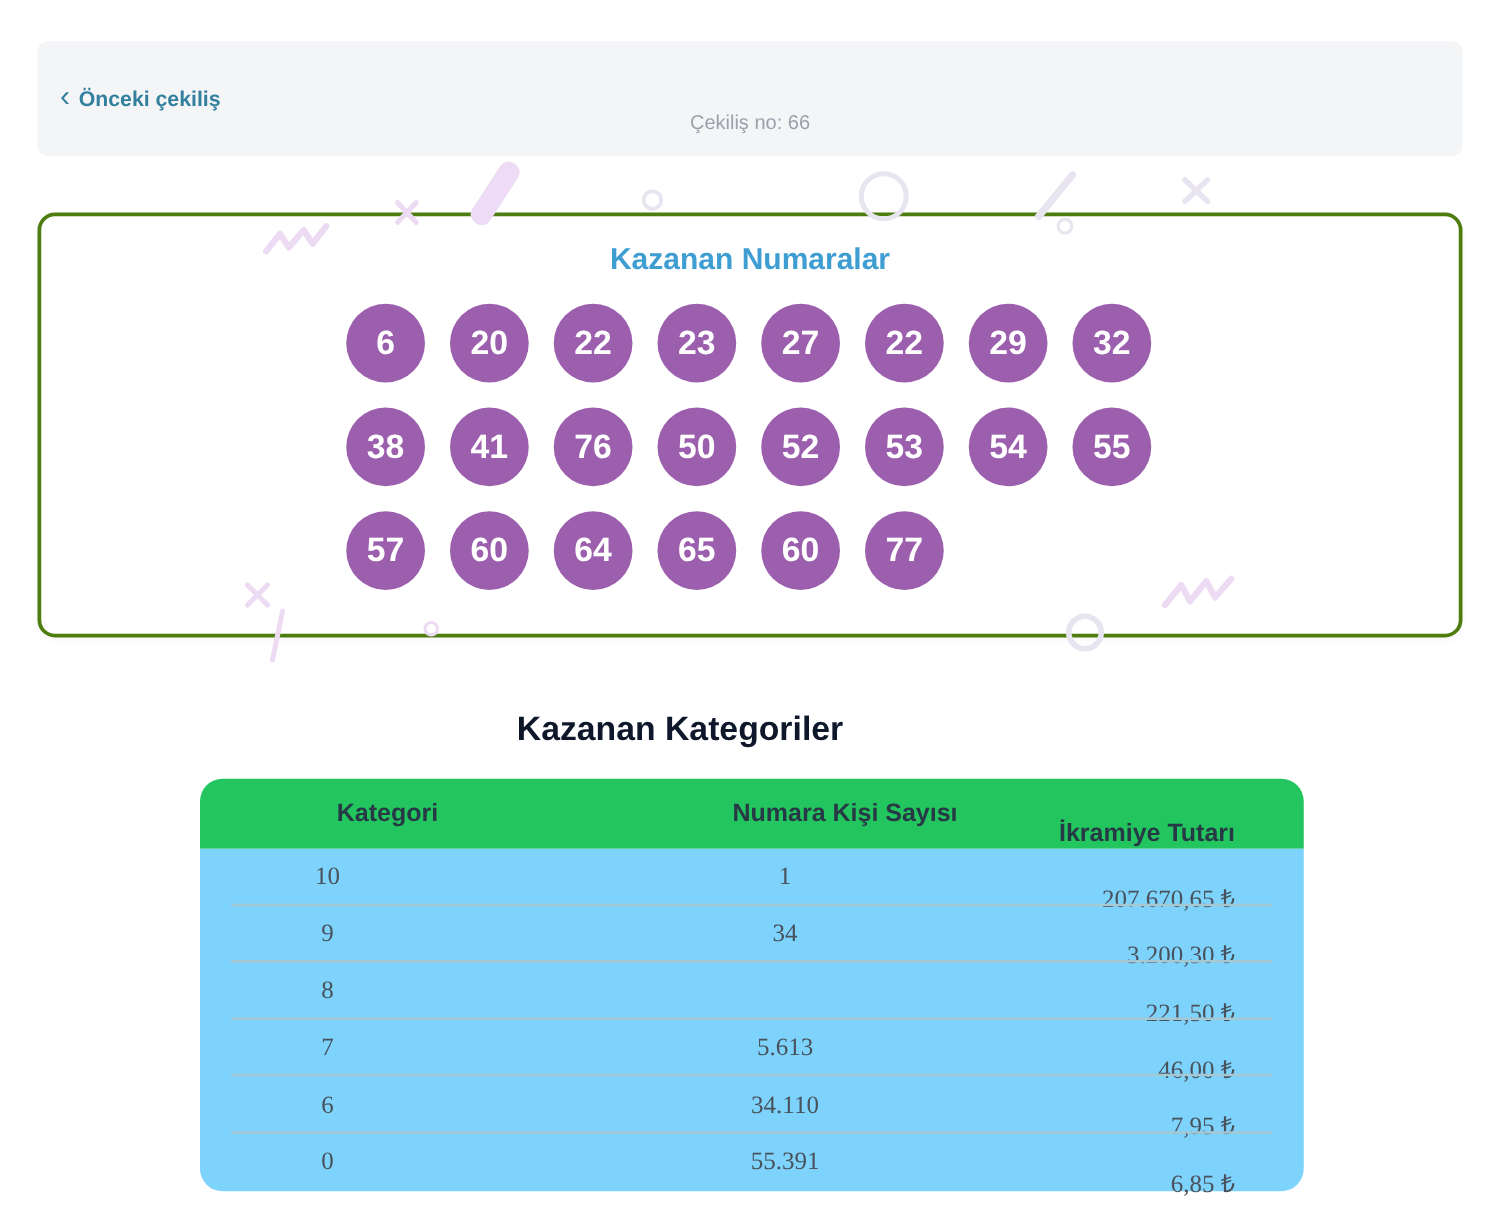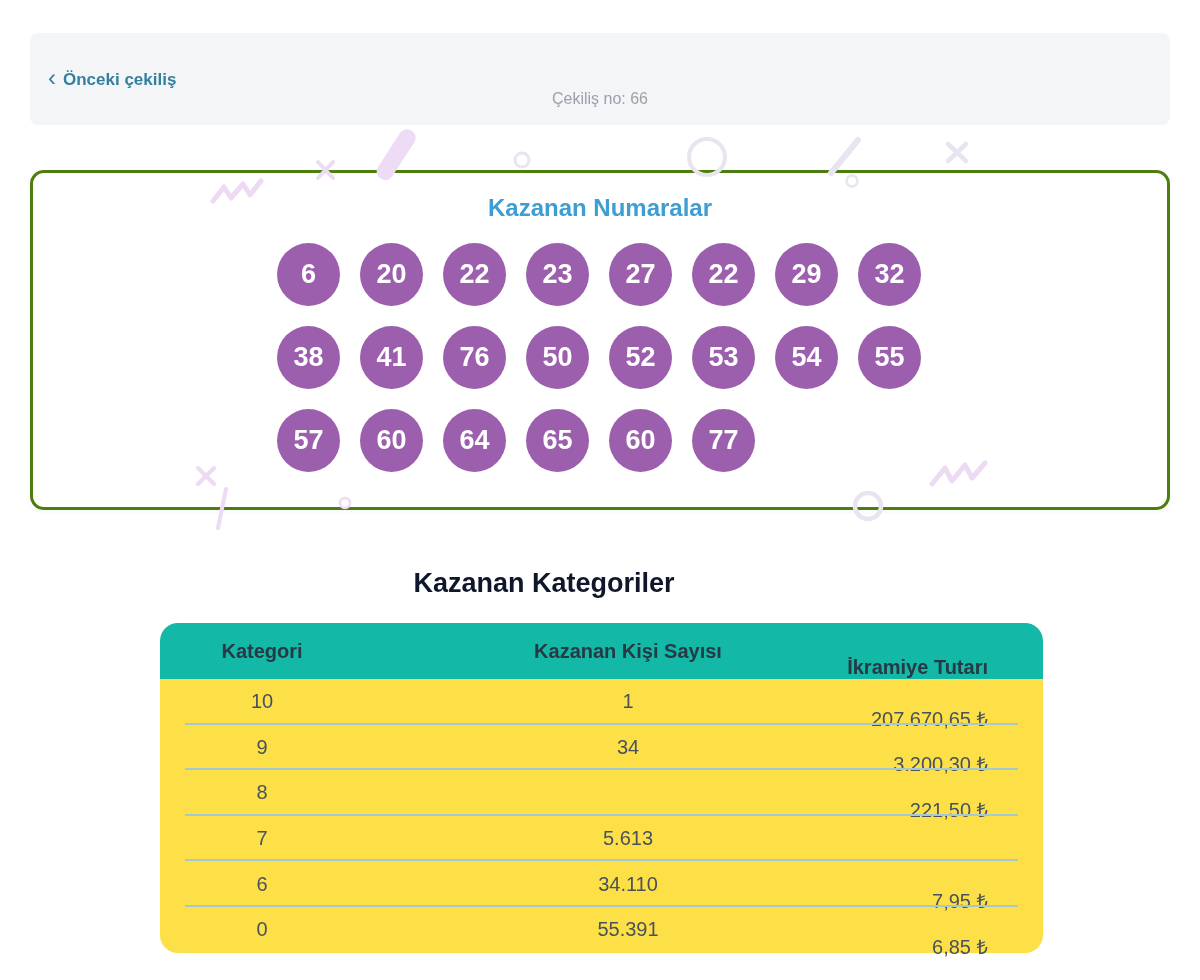--- a/index.html
+++ b/index.html
@@ -79,28 +79,29 @@
     z-index: 2;
   }
   .cat-table {
     position: absolute; left: 160px; top: 623px;
     width: 883px;
     z-index: 2;
     font-size: 20px;
   }
   .t-head {
     height: 56px;
-    background: #14b8a6;
+    background: #22c55e;
     border-radius: 18px 18px 0 0;
     display: flex; align-items: center;
-    font-weight: 600; color: #263945;
+    font-weight: 600; color: #263945; padding-left: 48px;
   }
   .t-body {
-    background: #fde047;
+    background: #7dd3fc;
     border-radius: 0 0 18px 18px;
+    font-family: Liberation Serif, serif;
   }
   .t-row {
     position: relative;
     display: flex; align-items: center;
     height: 45.6px;
     color: #49525c;
   }
   .t-row:not(.last)::after {
     content: "";
     position: absolute; left: 25px; right: 25px; bottom: 0;
@@ -188,21 +189,21 @@
       <div class="ball">60</div>
       <div class="ball">77</div>
     </div>
 </section>
 
 <h2 class="categories-title">Kazanan Kategoriler</h2>
 
 <section class="cat-table">
   <div class="t-head">
     <div class="c1">Kategori</div>
-    <div class="c2">Kazanan Kişi Sayısı</div>
+    <div class="c2">Numara Kişi Sayısı</div>
     <div class="c3">
         <span>İkramiye Tutarı</span>
       </div>
   </div>
   <div class="t-body">
       <div class="t-row">
         <div class="c1">10</div>
         <div class="c2">1</div>
         <div class="c3">
           <span>207.670,65 ₺</span>
@@ -217,20 +218,23 @@
       </div>
       <div class="t-row">
         <div class="c1">8</div>
         <div class="c3">
           <span>221,50 ₺</span>
         </div>
       </div>
       <div class="t-row">
         <div class="c1">7</div>
         <div class="c2">5.613</div>
+        <div class="c3">
+          <span>46,00 ₺</span>
+        </div>
       </div>
       <div class="t-row">
         <div class="c1">6</div>
         <div class="c2">34.110</div>
         <div class="c3">
           <span>7,95 ₺</span>
         </div>
       </div>
       <div class="t-row last">
         <div class="c1">0</div>

